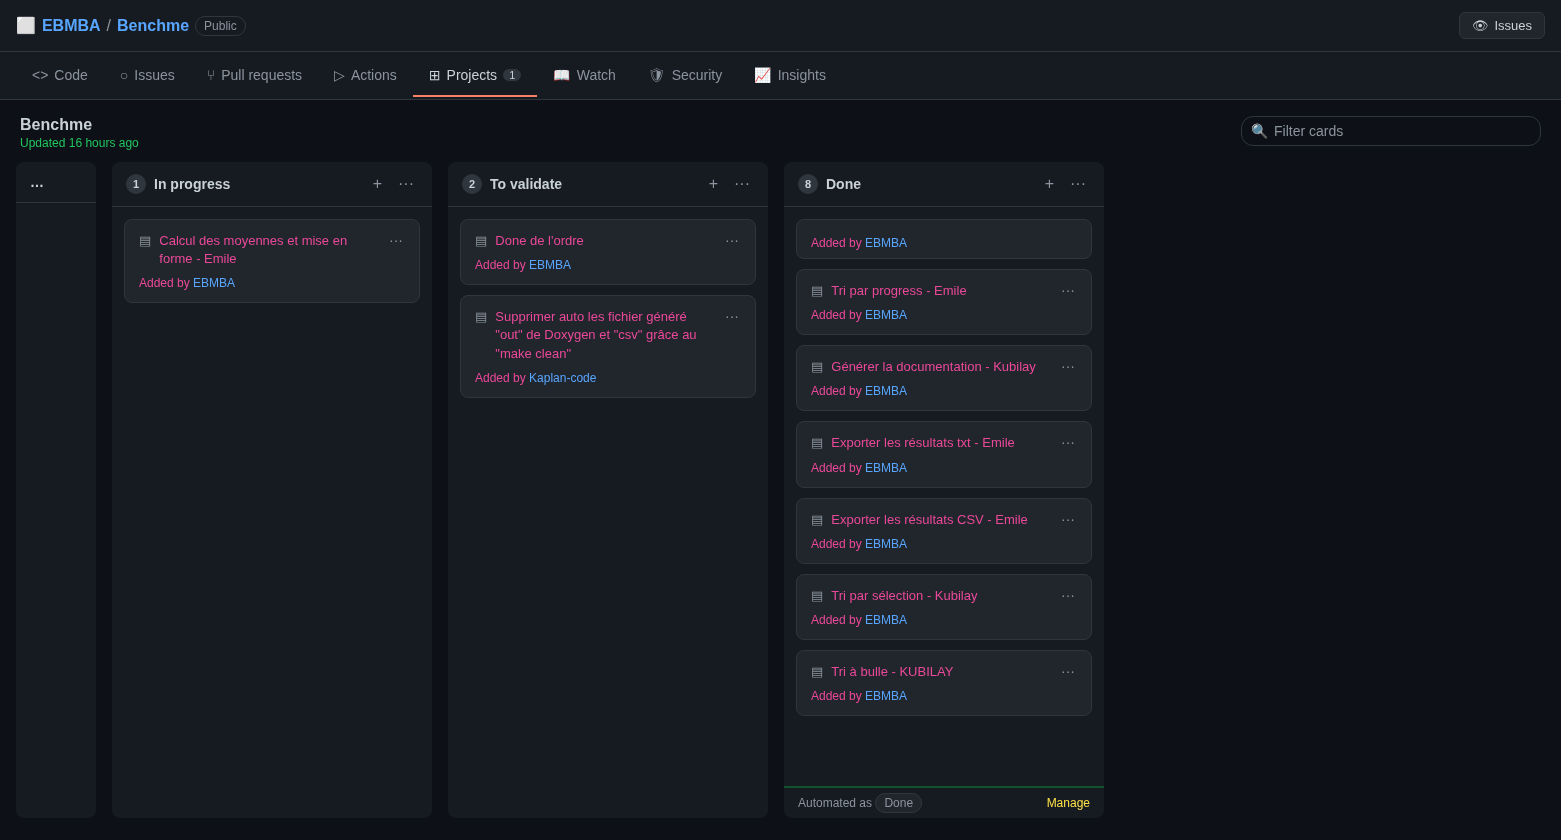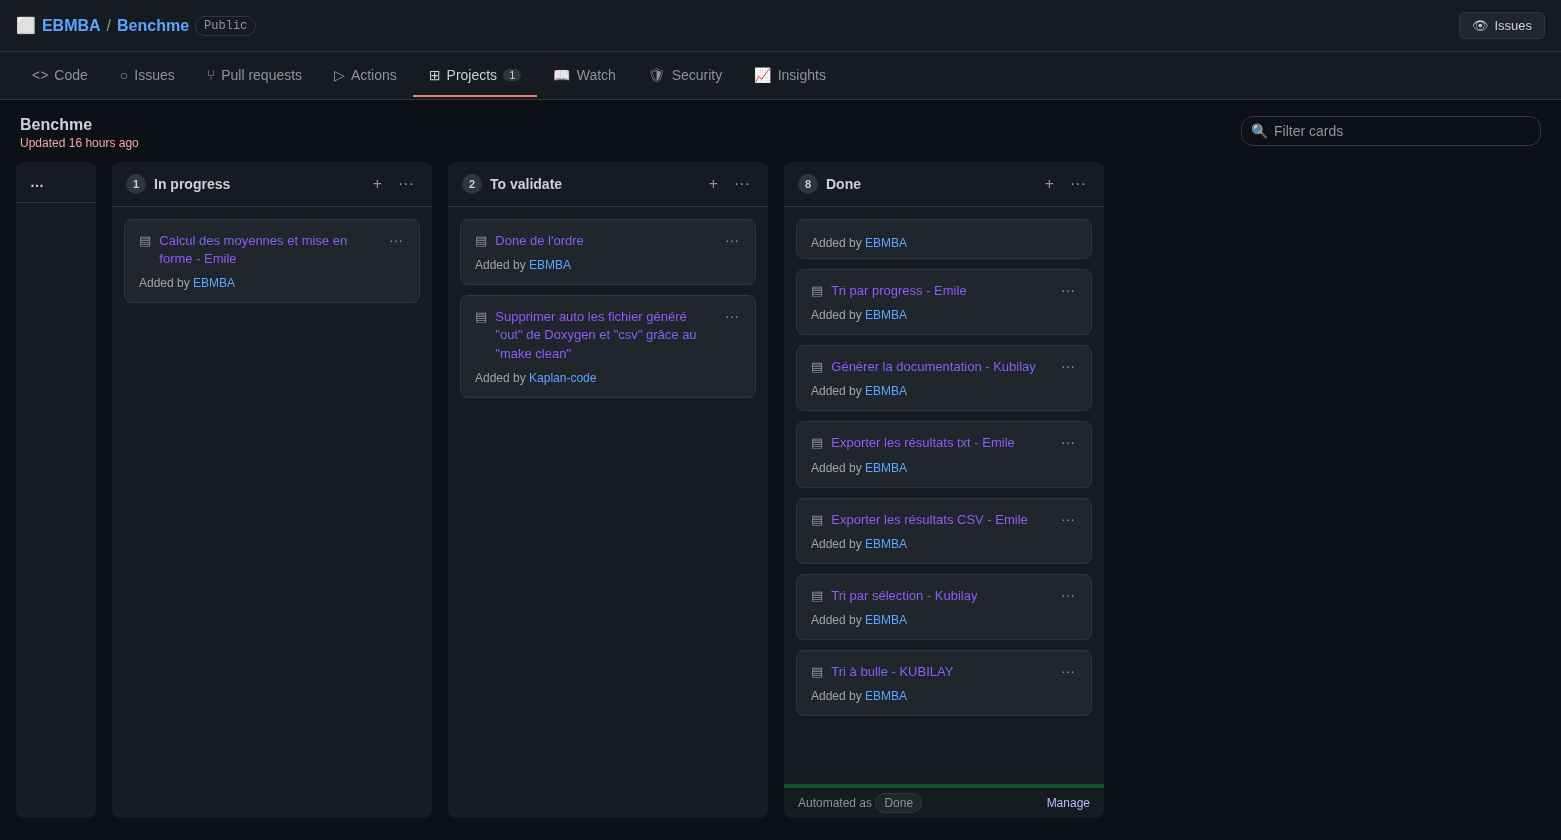--- a/index.html
+++ b/index.html
@@ -39,21 +39,20 @@
       color: #58a6ff;
       font-weight: 600;
     }
     .public-badge {
       background: transparent;
       border: 1px solid #30363d;
       color: #8b949e;
       border-radius: 12px;
       padding: 2px 8px;
       font-size: 12px;
-      font-family: Liberation Mono, monospace;
     }
     .repo-icon {
       color: #8b949e;
       font-size: 16px;
     }
     .watch-button {
       background: #21262d;
       border: 1px solid #30363d;
       color: #c9d1d9;
       border-radius: 6px;
@@ -107,21 +106,21 @@
       align-items: flex-start;
       justify-content: space-between;
       background: #0d1117;
     }
     .project-info h2 {
       font-size: 16px;
       font-weight: 600;
       color: #c9d1d9;
     }
     .project-info .updated {
-      color: #fca5a5;
+      color: #22c55e;
       font-size: 12px;
       margin-top: 2px;
     }
     .filter-input-wrapper {
       position: relative;
       display: flex;
       align-items: center;
     }
     .filter-input-wrapper .search-icon-wrap {
       position: absolute;
@@ -239,73 +238,73 @@
       flex: 1;
     }
     .card-icon {
       color: #8b949e;
       font-size: 13px;
       margin-top: 1px;
       flex-shrink: 0;
     }
     .card-title {
       font-size: 13px;
-      color: #8b5cf6;
+      color: #ec4899;
       line-height: 1.4;
     }
     .card-more-btn {
       background: none;
       border: none;
       color: #8b949e;
       cursor: pointer;
       padding: 0 2px;
       font-size: 14px;
       flex-shrink: 0;
     }
     .card-footer {
       margin-top: 8px;
       font-size: 12px;
       color: #8b949e;
     }
     .card-footer .added-by {
-      color: #a3a3a3;
+      color: #ec4899;
     }
     .card-footer .user-link {
       color: #58a6ff;
     }
 
     
     .column.done {
       position: relative;
     }
     .column.done .column-body {
       overflow-y: scroll;
     }
 
     
     .automation-footer {
-      border-top: 4px solid #14532d;
+      border-top: 2px solid #14532d;
       padding: 8px 14px;
       display: flex;
       align-items: center;
       justify-content: space-between;
       font-size: 12px;
       color: #8b949e;
       flex-shrink: 0;
     }
     .automation-badge {
       background: #21262d;
       border: 1px solid #30363d;
       border-radius: 12px;
       padding: 2px 8px;
       font-size: 12px;
       color: #8b949e;
     }
     .manage-link {
-      color: #c4b5fd;
+      color: #fde047;
       cursor: pointer;
     }
 
     
     .column.partial {
       min-width: 80px;
       width: 80px;
     }
 
     

